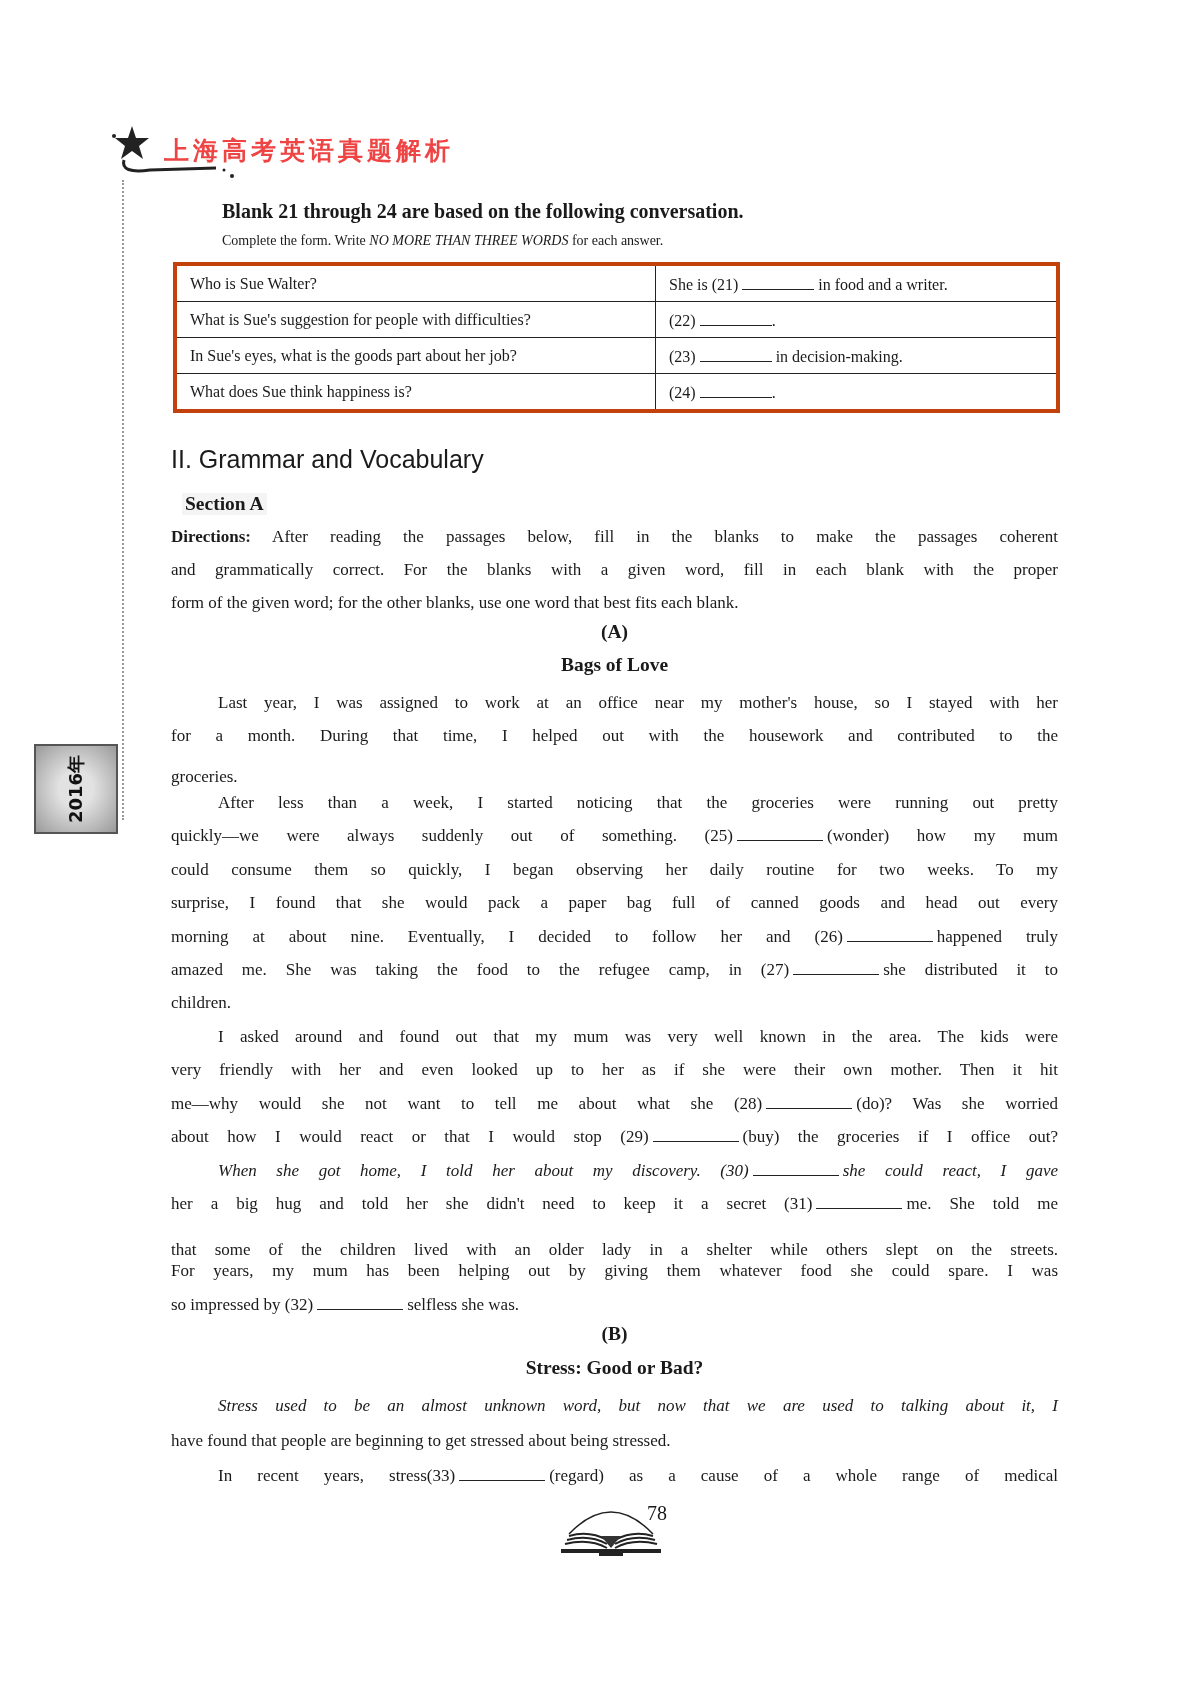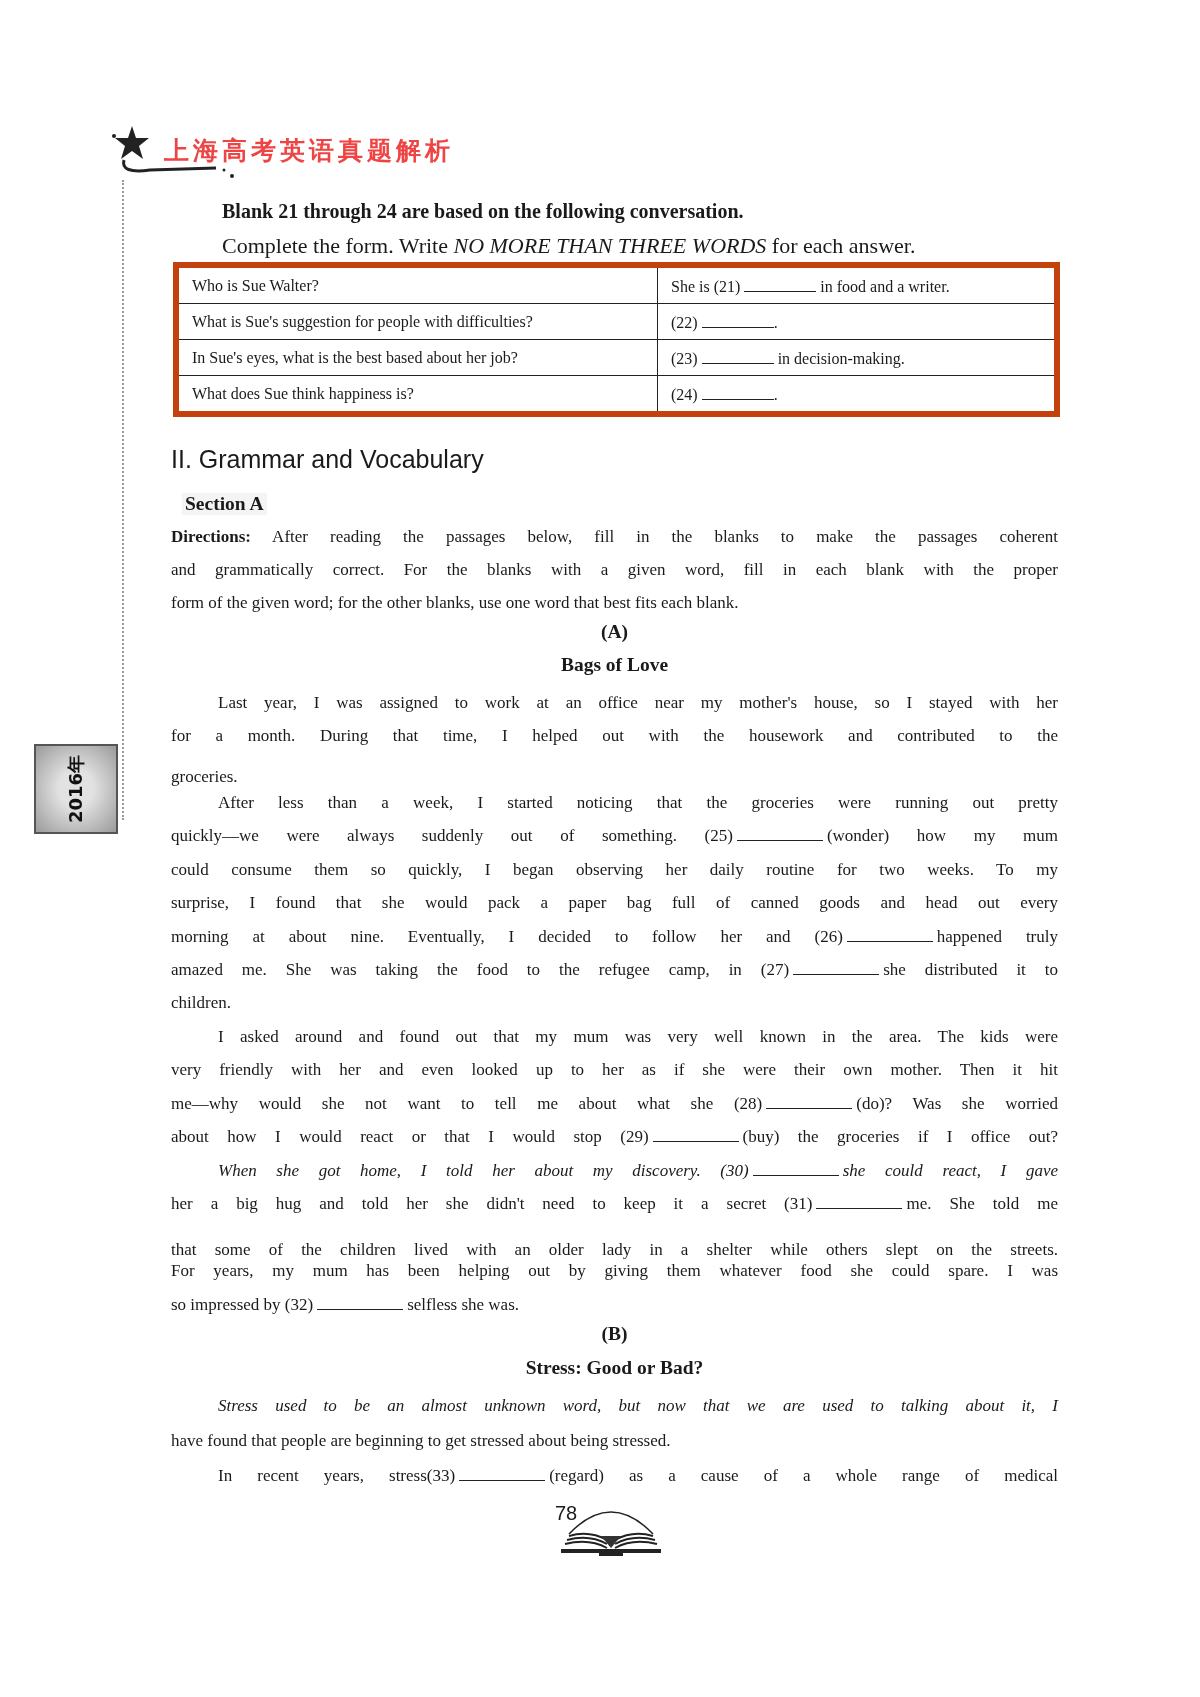--- a/index.html
+++ b/index.html
@@ -8,39 +8,39 @@
   
   .hdr-star { left:108px; top:122px; width:44px; height:44px; }
   .hdr-title { left:164px; top:134px; font-family:"DejaVu Sans", sans-serif; font-size:25px; font-weight:bold; letter-spacing:4px; color:#ef4444; white-space:nowrap; }
   .hdr-swoosh { left:120px; top:158px; width:120px; height:22px; }
   .dotline { left:122px; top:180px; width:0; height:640px; border-left:2px dotted #999; }
   
   .year-tab { left:34px; top:744px; width:84px; height:90px; background:radial-gradient(ellipse at center,#e2e2e2 30%,#9a9a9a 100%); border:2px solid #555; box-sizing:border-box; }
   .year-tab span { position:absolute; left:50%; top:50%; transform:translate(-50%,-50%) rotate(-90deg); font-family:"DejaVu Sans", sans-serif; font-weight:bold; font-size:18px; white-space:nowrap; color:#111; }
   
   .intro1 { left:222px; top:200px; font-size:20px; font-weight:bold; white-space:nowrap; }
-  .intro2 { left:222px; top:233px; font-size:22px; white-space:nowrap; }
+  .intro2 { left:222px; top:233px; font-size:14px; white-space:nowrap; }
   .intro2 i { font-style:italic; }
   
-  .form-table { left:173px; top:262px; width:887px; border-collapse:collapse; border:6px solid #c2410c; font-size:16px; }
+  .form-table { left:173px; top:262px; width:887px; border-collapse:collapse; border:4px solid #c2410c; font-size:16px; }
   .form-table td { border:1.5px solid #222; height:35px; padding:0 0 0 13px; vertical-align:middle; white-space:nowrap; }
   .form-table td.q { width:465px; }
   .blank { display:inline-block; border-bottom:1.5px solid #222; vertical-align:baseline; height:1em; }
   .blank.s { width:72px; }
   
   .sec-heading { left:171px; top:445px; font-family:"Liberation Sans", sans-serif; font-size:25px; white-space:nowrap; }
   .sec-a { left:182px; top:493px; font-weight:bold; font-size:19.5px; background:#f4f4f4; padding:0 3px; }
   .center { left:171px; width:887px; text-align:center; font-size:19.5px; font-weight:bold; }
   .line { position:absolute; left:171px; width:887px; font-size:17px; white-space:nowrap; text-align:justify; text-align-last:justify; height:30px; line-height:30px; }
   .line.last { text-align-last:left; }
   .line.ind { left:218px; width:840px; }
   .gap { display:inline-block; width:86px; border-bottom:1.5px solid #222; height:18px; margin:0 4px; }
   
   .footer { left:555px; top:1500px; width:112px; height:58px; }
-  .footer .num { position:absolute; left:0; width:112px; top:2px; text-align:left; font-family:Liberation Sans, sans-serif; font-size:20px; }
+  .footer .num { position:absolute; left:0; width:112px; top:2px; text-align:right; font-family:Liberation Serif, serif; font-size:20px; }
 </style>
 </head>
 <body>
 
 <svg class="abs hdr-star" viewBox="0 0 44 44">
   <polygon points="24,4 28,16 41,16 31,24 35,37 24,29 13,37 17,24 7,16 20,16" fill="#222"></polygon>
   <circle cx="6" cy="14" r="2" fill="#222"></circle>
 </svg>
 <svg class="abs hdr-swoosh" viewBox="0 0 120 22">
   <path d="M4,2 Q0,16 30,12 L96,10" stroke="#222" stroke-width="3" fill="none"></path>
@@ -61,21 +61,21 @@
   <tbody>
       <tr>
     <td class="q">Who is Sue Walter?</td>
     <td><span>She is (21)</span> <span class="blank s"></span><span> in food and a writer.</span></td>
   </tr>
   <tr>
     <td class="q">What is Sue's suggestion for people with difficulties?</td>
     <td><span>(22)</span> <span class="blank s"></span><span>.</span></td>
   </tr>
   <tr>
-    <td class="q">In Sue's eyes, what is the best based about her job?</td>
+    <td class="q">In Sue's eyes, what is the goods part about her job?</td>
     <td><span>(23)</span> <span class="blank s"></span><span> in decision-making.</span></td>
   </tr>
   <tr>
     <td class="q">What does Sue think happiness is?</td>
     <td><span>(24)</span> <span class="blank s"></span><span>.</span></td>
   </tr>
 </tbody>
   </table>
 
 <div class="abs sec-heading">II. Grammar and Vocabulary</div>

